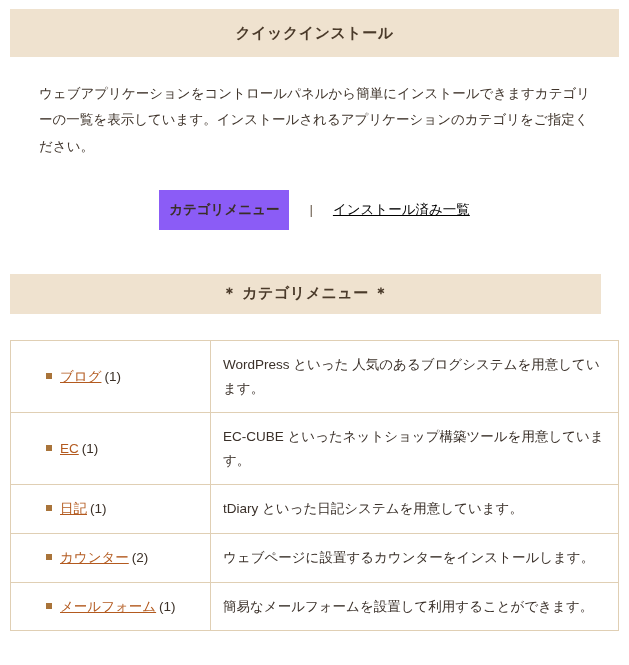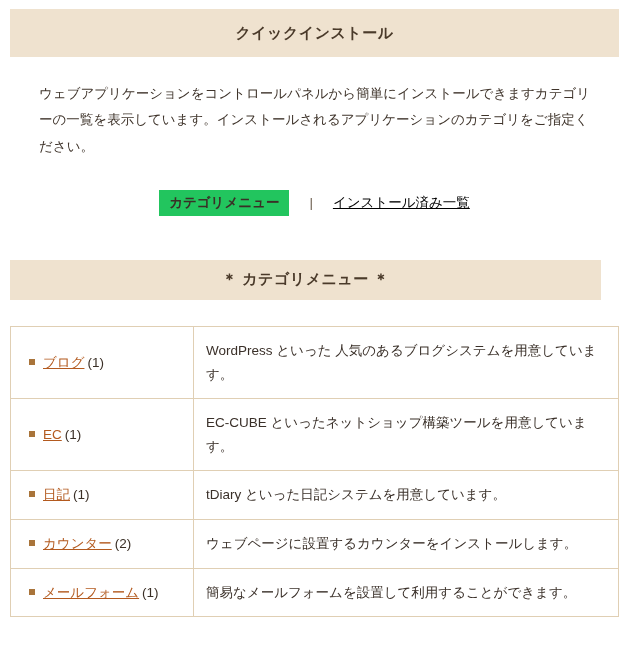--- a/index.html
+++ b/index.html
@@ -65,22 +65,22 @@
   
   .linkrow {
     margin-top: 22px;
     display: flex;
     align-items: center;
     justify-content: center;
     gap: 0;
     font-size: 13.5px;
   }
   .linkrow .current {
-    background: #22c55e;
-    padding: 4px 10px;
+    background: #8b5cf6;
+    padding: 11px 10px;
     font-weight: bold;
     color: #3a2f26;
   }
   .linkrow .sep {
     color: #6a5c4d;
     padding: 0 20px;
   }
   .linkrow .link {
     color: #000000;
     text-decoration: underline;
@@ -112,21 +112,21 @@
   }
   .cat-table td {
     border: 1px solid #e0cfb4;
     vertical-align: middle;
     padding: 12px 12px;
     font-size: 13.5px;
     line-height: 1.75;
   }
   .cat-table td.name-cell {
     width: 152px;
-    padding-left: 18px;
+    padding-left: 35px;
   }
   .cat-table td.desc-cell {
     color: #3a3029;
   }
   .bullet {
     display: inline-block;
     width: 6px;
     height: 6px;
     background: #a9743a;
     margin-right: 8px;

